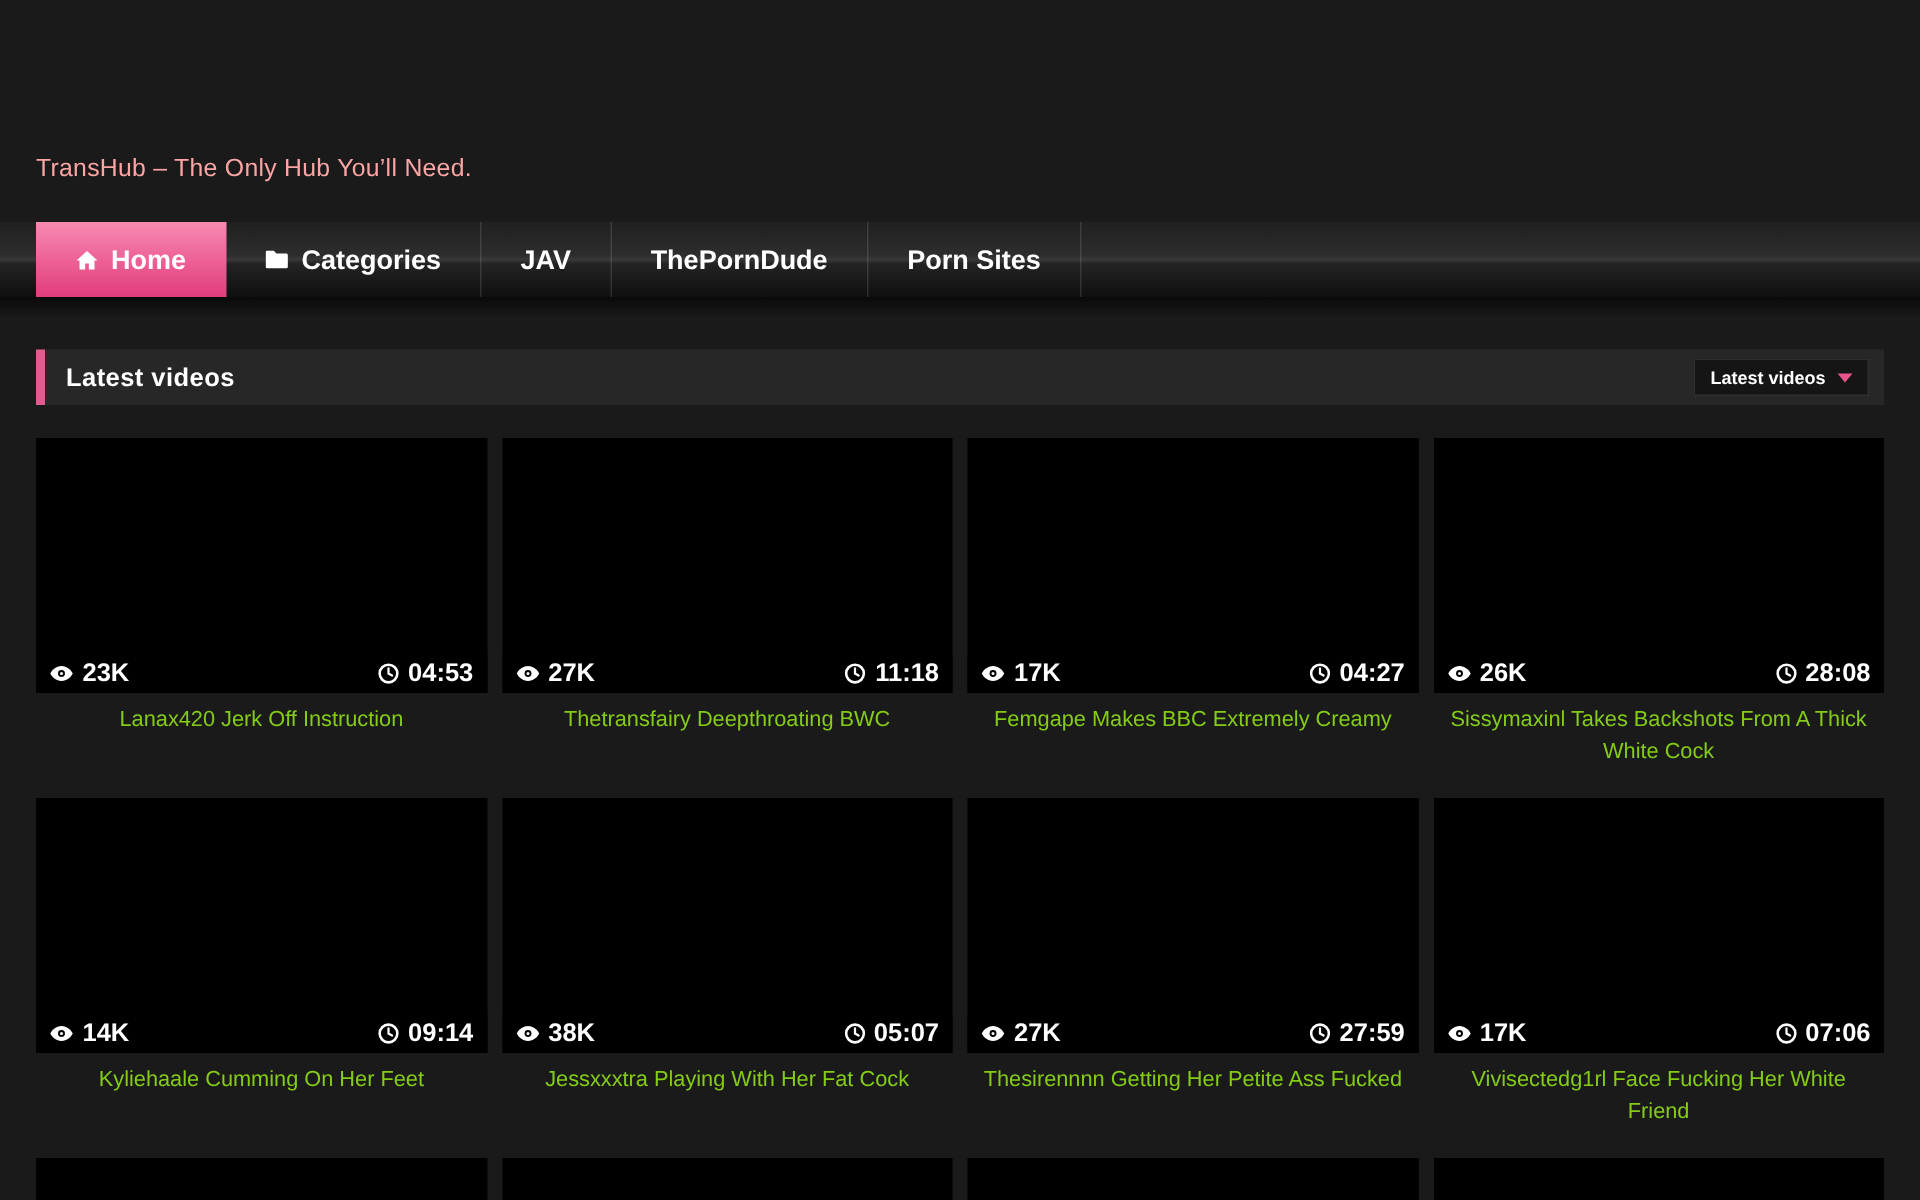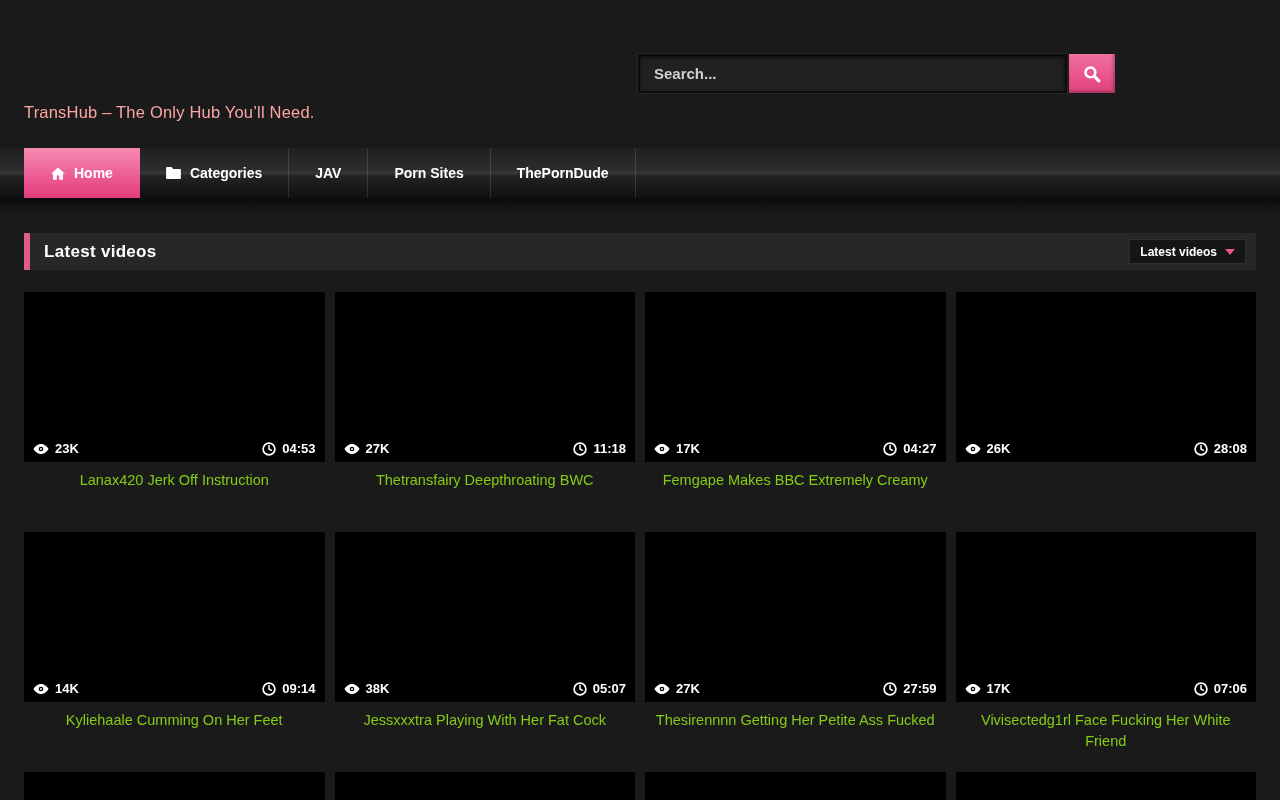--- a/index.html
+++ b/index.html
@@ -29,21 +29,21 @@
   .tagline { position:absolute; left:24px; top:103px; color:#fca5a5; font-size:16.5px; letter-spacing:.2px; }
 
   
   .navbar {
     display:flex; height:50px; padding-left:24px;
     background:linear-gradient(180deg,#202020 0%,#2d2d2d 44%,#383838 50%,#232323 56%,#0f0f0f 100%);
   }
   .nav-shadow { height:14px; background:linear-gradient(180deg,#0a0a0a 0%,#1a1a1a 100%); }
   .nav-item {
     display:flex; align-items:center; gap:9px; padding:0 26px;
-    color:#fff; font-size:14px; font-weight:bold; cursor:pointer;
+    color:#fff; font-size:18px; font-weight:bold; cursor:pointer;
     border-right:1px solid rgba(255,255,255,.12); white-space:nowrap;
   }
   .nav-item:first-child { border-left:1px solid rgba(255,255,255,.08); }
   .nav-item.active {
     background:linear-gradient(180deg,#f68ab2 0%,#ec5e94 55%,#e23d7c 100%);
     border-right-color:transparent; border-left-color:transparent;
   }
   .nav-icon { display:flex; }
 
   
@@ -69,44 +69,33 @@
     margin:22px 24px 0; display:grid;
     grid-template-columns:repeat(4,1fr); column-gap:10px; row-gap:0;
   }
   .card { display:block; height:240px; cursor:pointer; text-decoration:none; }
   .thumb { position:relative; height:170px; background:#000; }
   .stats {
     position:absolute; left:0; right:0; bottom:0; height:27px;
     display:flex; align-items:center; justify-content:space-between;
     padding:0 9px; background:rgba(0,0,0,.85);
   }
-  .stat { display:flex; align-items:center; gap:6px; color:#fff; font-size:13px; font-weight:bold; }
+  .stat { display:flex; align-items:center; gap:6px; color:#fff; font-size:17px; font-weight:bold; }
   .vtitle {
     padding:8px 6px 0; text-align:center; color:#84cc16;
     font-size:14.5px; line-height:21px;
   }
   .thumb-placeholder { height:170px; background:#000; }
 </style>
 </head>
 <body>
 
 <div class="page">
 
   <div class="header">
-    <div class="search">
-      <input class="search-input" type="text" placeholder="Search..." style="">
-      <button class="search-btn">
-        <span class="nav-icon">
-          <svg width="18" height="18" viewBox="0 0 18 18">
-            <circle cx="7.4" cy="7.4" r="4.9" fill="none" stroke="#fff" stroke-width="2.6"></circle>
-            <line x1="11.4" y1="11.4" x2="15.8" y2="15.8" stroke="#fff" stroke-width="3.2" stroke-linecap="round"></line>
-          </svg>
-        </span>
-      </button>
-    </div>
     <div class="tagline">TransHub – The Only Hub You’ll Need.</div>
   </div>
 
   <div class="navbar">
     <div class="nav-item active">
       <span class="nav-icon">
         <svg width="14" height="13" viewBox="0 0 16 14">
           <path d="M8 0L0 7.2h2.3V14h4.3V9.4h2.8V14h4.3V7.2H16L8 0z" fill="#fff"></path>
         </svg>
       </span>
@@ -117,24 +106,24 @@
         <svg width="15" height="12" viewBox="0 0 16 13">
           <path d="M0 1.2C0 .5.5 0 1.2 0h4.6l1.9 2.1h7.1c.7 0 1.2.5 1.2 1.2v8.5c0 .7-.5 1.2-1.2 1.2H1.2C.5 13 0 12.5 0 11.8V1.2z" fill="#fff"></path>
         </svg>
       </span>
       <span>Categories</span>
     </div>
     <div class="nav-item">
       <span>JAV</span>
     </div>
     <div class="nav-item">
+      <span>ThePornDude</span>
+    </div>
+    <div class="nav-item">
       <span>Porn Sites</span>
-    </div>
-    <div class="nav-item">
-      <span>ThePornDude</span>
     </div>
   </div>
   <div class="nav-shadow"></div>
 
   <div class="section-bar">
     <div class="section-accent"></div>
     <div class="section-title">Latest videos</div>
     <div class="sort-dropdown">
       <span>Latest videos</span>
       <span class="caret-down"></span>
@@ -240,20 +229,21 @@
           <span class="nav-icon">
             <svg width="14" height="14" viewBox="0 0 14 14">
               <circle cx="7" cy="7" r="5.9" fill="none" stroke="#fff" stroke-width="1.7"></circle>
               <path d="M7 3.6V7l2.4 1.3" fill="none" stroke="#fff" stroke-width="1.5" stroke-linecap="round"></path>
             </svg>
           </span>
           <span class="stat-text">28:08</span>
         </span>
       </div>
     </div>
+    <div class="vtitle">Sissymaxinl Takes Backshots From A Thick White Cock</div>
   </a>
 
   <a class="card">
     <div class="thumb">
       <div class="stats">
         <span class="stat">
           <span class="nav-icon">
             <svg width="16" height="12" viewBox="0 0 16 12">
               <path d="M8 1C4.4 1 1.7 3.7.5 6c1.2 2.3 3.9 5 7.5 5s6.3-2.7 7.5-5C14.3 3.7 11.6 1 8 1z" fill="#fff"></path>
               <circle cx="8" cy="6" r="2.3" fill="#000"></circle>

